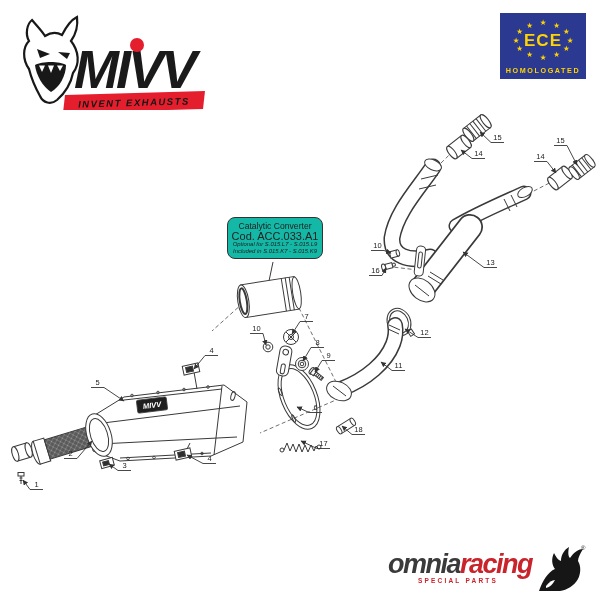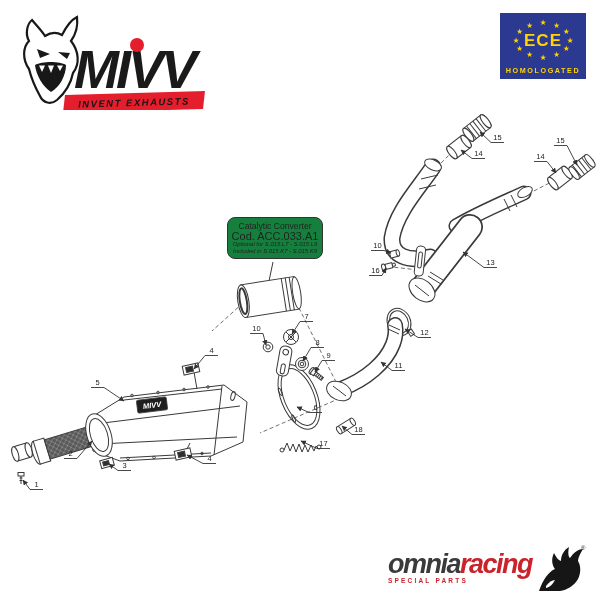--- a/index.html
+++ b/index.html
@@ -10,36 +10,36 @@
   
   .ln{stroke:#3a3a3a;stroke-width:1;fill:none;}
   .wf{stroke:#3a3a3a;stroke-width:1;fill:#ffffff;}
   .dk{stroke:#3a3a3a;stroke-width:1;fill:#2e2e2e;}
   .dash{stroke:#4a4a4a;stroke-width:.8;fill:none;stroke-dasharray:4 2.6;}
   .tubeO{fill:none;stroke:#3a3a3a;stroke-linecap:round;}
   .tubeI{fill:none;stroke:#ffffff;stroke-linecap:round;}
   text.lbl{font-size:7.5px;fill:#222;}
 
   
-  .callout{position:absolute;left:227px;top:217px;width:96px;background:#15803d;
+  .callout{position:absolute;left:227px;top:217px;width:96px;background:#14b8a6;
            border:1.2px solid #333;border-radius:8px;text-align:center;
            padding:3px 1px 3px 1px;box-sizing:border-box;color:#222;}
   .callout .c1{font-size:8.6px;line-height:10px;}
   .callout .c2{font-size:11px;line-height:10px;}
   .callout .c3{font-size:5.9px;font-style:italic;line-height:7px;}
 
   
   .ece{position:absolute;left:500px;top:13px;width:86px;height:66px;background:#2b3a90;}
 
   
   .mivv{position:absolute;left:8px;top:8px;width:200px;height:102px;}
 
   
   .omnia{position:absolute;right:14px;bottom:8px;display:flex;align-items:flex-end;}
-  .omnia-text{text-align:left;margin-right:2px;padding-bottom:8px;}
+  .omnia-text{text-align:center;margin-right:2px;padding-bottom:8px;}
   .omnia-word{font-size:27px;font-weight:bold;font-style:italic;letter-spacing:-1.5px;line-height:24px;}
   .omnia-word .g{color:#3a3a3b;}
   .omnia-word .r{color:#c9242c;}
   .omnia-tag{font-size:6.5px;font-weight:bold;color:#c9242c;letter-spacing:2.2px;margin-top:1px;margin-right:4px;}
 </style>
 </head>
 <body>
 
 <div class="stage">
 

